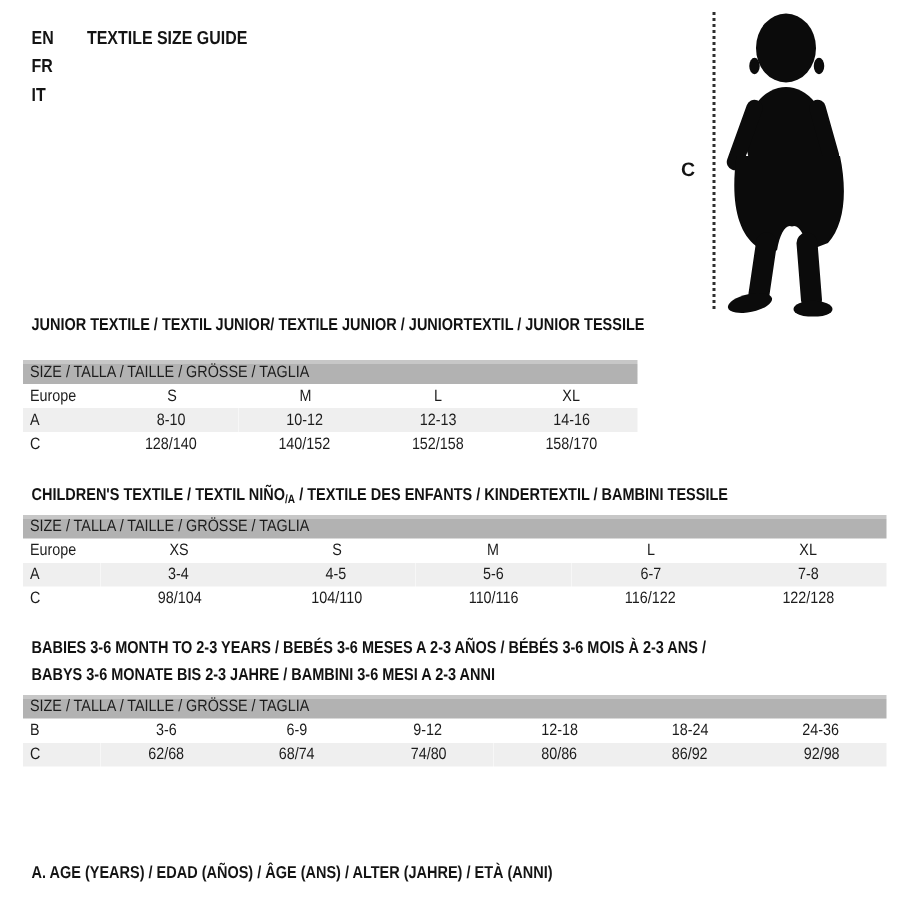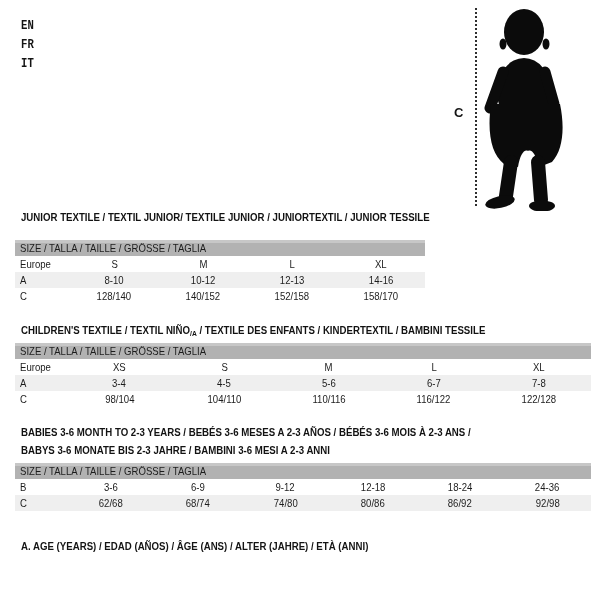--- a/index.html
+++ b/index.html
@@ -2,21 +2,21 @@
 <html><head>
 <meta charset="utf-8">
 <style>
   html,body{margin:0;padding:0;background:#fff;}
   .canvas{
     position:relative;width:600px;height:600px;background:#ffffff;
     font-family:"Liberation Sans",sans-serif;color:#1c1c1c;overflow:hidden;
   }
   
   .lang-list{position:absolute;left:21px;top:15px;}
-  .lang-row{display:flex;height:19px;align-items:center;font-family:Liberation Mono, monospace;}
+  .lang-row{display:flex;height:19px;align-items:center;}
   .lang-code{width:37px;flex:0 0 37px;}
   .lang-code span,.lang-label span{
     display:inline-block;font-weight:bold;font-size:12.5px;white-space:nowrap;
     transform:scaleX(.85);transform-origin:0 50%;color:#141414;letter-spacing:0;
   }
   
   .height-line{position:absolute;left:475px;top:8px;height:198px;width:0;
     border-left:2px dotted #2e2e2e;}
   .height-label{position:absolute;left:454px;top:105px;font-weight:bold;
     font-size:13px;color:#141414;}
@@ -32,32 +32,33 @@
     white-space:nowrap;overflow:hidden;}
   .size-table td.lbl,.size-table td.hdr{text-align:left;padding-left:5px;margin-top:48px;}
   .size-table tr:first-child td{
     background:linear-gradient(180deg,#c7c7c7 0%,#c7c7c7 18%,#b2b2b2 18%);}
   .size-table tr:nth-child(3) td{background:#efefef;}
   .size-table td span{display:inline-block;transform:scaleX(.87);
     transform-origin:50% 50%;}
   .size-table td.lbl span,.size-table td.hdr span{transform-origin:0 50%;}
   
   .footnotes{position:absolute;left:21px;top:536px;}
-  .footnote{height:18px;}
+  .footnote{height:18px;margin-top:36px;}
   .footnote span{display:inline-block;font-weight:bold;font-size:11.5px;
     white-space:nowrap;transform:scaleX(.84);transform-origin:0 50%;color:#141414;}
 </style>
 </head>
 <body>
 
 <div class="canvas">
 
   <div class="lang-list">
     <div class="lang-row">
       <div class="lang-code"><span>EN</span></div>
+      <div class="lang-label"><span>TEXTILE SIZE GUIDE</span></div>
     </div>
     <div class="lang-row">
       <div class="lang-code"><span>FR</span></div>
     </div>
     <div class="lang-row">
       <div class="lang-code"><span>IT</span></div>
     </div>
   </div>
 
   <div class="height-line"></div>

